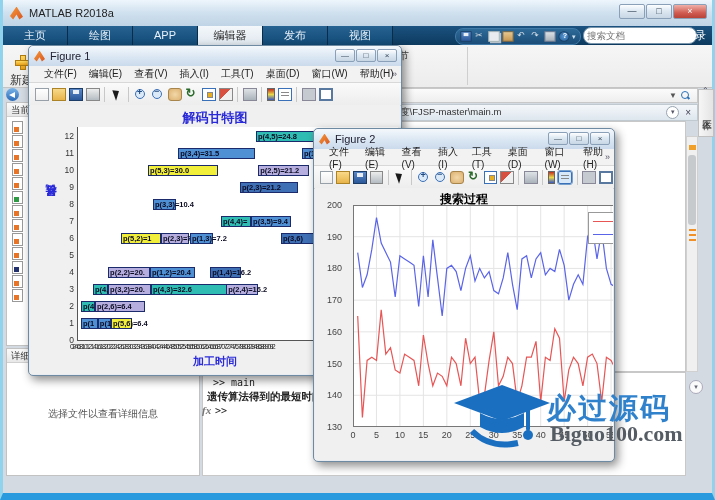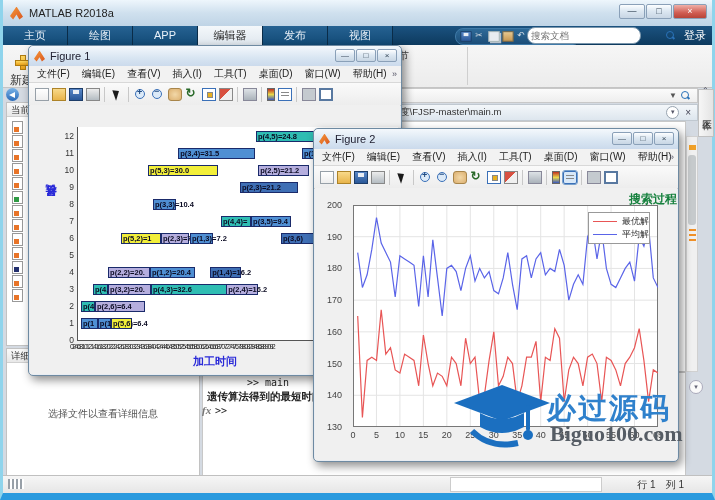--- a/index.html
+++ b/index.html
@@ -12,21 +12,21 @@
   .mlicon{width:13px;height:13px;margin:0 6px 0 7px;background:linear-gradient(135deg,#f59a3c,#d9541e);clip-path:polygon(50% 0,100% 78%,72% 100%,50% 62%,24% 100%,0 74%);}
   .wtitle{font-size:11px;color:#222;}
   .winbtns{position:absolute;right:5px;top:4px;display:flex;gap:1px;}
   .aerobtn{width:26px;height:15px;box-sizing:border-box;background:linear-gradient(#fdfeff,#dde8f2 45%,#c8d6e4);border:1px solid #8aa0b8;border-radius:2px;font-size:9px;line-height:12px;color:#345;text-align:center;}
   .aerobtn.close{background:linear-gradient(#f0b0a8,#d05c52 60%,#b84438);color:#fff;width:34px;}
   
   .tabrow{position:absolute;left:0;top:26px;right:0;height:19px;background:linear-gradient(#1b5280,#0d3a5e);display:flex;align-items:stretch;}
   .rtab{min-width:64px;text-align:center;font-size:11px;color:#e8f0f8;line-height:19px;border-right:1px solid #0a2c48;background:linear-gradient(#266292,#124a76);}
   .rtab.active{background:linear-gradient(#f4f8fb,#dfe7ee);color:#222;}
   .qbar{position:absolute;left:452px;top:2px;height:15px;display:flex;align-items:center;background:linear-gradient(#2e6a98,#1b4d78);border:1px solid #3f7aa8;border-radius:8px;padding:0 4px;gap:2px;}
-  .searchbox{position:absolute;left:524px;top:1px;width:112px;height:15px;background:#fff;border:1px solid #7a96ac;border-radius:8px;display:flex;align-items:center;}
+  .searchbox{position:absolute;left:580px;top:1px;width:112px;height:15px;background:#fff;border:1px solid #7a96ac;border-radius:8px;display:flex;align-items:center;}
   .searchbox input{border:0;outline:0;flex:1;font-size:9.5px;color:#666;padding:0 3px;background:transparent;font-family:"Liberation Sans",sans-serif;}
   .mag{width:9px;height:9px;position:relative;margin-right:3px;}
   .mag:before{content:"";position:absolute;left:0;top:0;width:6px;height:6px;border:1.5px solid #2a72b8;border-radius:50%;}
   .mag:after{content:"";position:absolute;left:6px;top:6px;width:3px;height:1.5px;background:#2a72b8;transform:rotate(45deg);}
   .signin{position:absolute;right:6px;top:0;font-size:11px;color:#fff;line-height:19px;}
   
   .toolstrip{position:absolute;left:0;top:45px;right:0;height:42px;background:linear-gradient(#f6f6f6,#ececec);border-bottom:1px solid #c4c4c4;}
   .ts-new{position:absolute;left:5px;top:8px;width:28px;text-align:center;font-size:12px;color:#333;}
   .plus{width:15px;height:15px;margin:2px auto;position:relative;}
   .plus:before,.plus:after{content:"";position:absolute;background:linear-gradient(#ffd860,#e8a018);border:1px solid #b07c10;}
@@ -53,21 +53,21 @@
   .filerow:nth-child(11) .fic:after{background:#23306e;}
   .detailmsg{position:absolute;left:0;right:0;top:58px;text-align:center;font-size:10px;color:#555;}
   
   .crumbbar{position:absolute;left:199px;top:88px;width:496px;height:15px;background:linear-gradient(#fbfbfb,#eeeeee);border:1px solid #c8c8c8;box-sizing:border-box;font-size:10px;color:#333;display:flex;align-items:center;padding:0 4px;gap:4px;}
   .crumb-dd{margin-left:auto;color:#555;font-size:8px;}
   .docbar{position:absolute;left:199px;top:104px;width:496px;height:17px;background:linear-gradient(#f4f7fa,#dde6ee);border:1px solid #c0c8d0;box-sizing:border-box;font-size:9.5px;color:#333;display:flex;align-items:center;padding:0 6px;gap:6px;}
   .circbtn{width:11px;height:11px;border:1px solid #98a4b0;border-radius:50%;font-size:7px;line-height:10px;text-align:center;color:#556;background:#fff;margin-left:auto;}
   .xbtn{font-size:10px;color:#445;}
   .editorarea{position:absolute;left:199px;top:121px;width:484px;height:251px;background:#fff;border:1px solid #c8c8c8;box-sizing:border-box;}
   .cmdwin{position:absolute;left:199px;top:372px;width:484px;height:104px;background:#fff;border:1px solid #c8c8c8;box-sizing:border-box;font-family:"DejaVu Sans Mono",monospace;font-size:10px;color:#222;}
-  .cmdline1{position:absolute;left:10px;top:4px;margin-left:34px;}
+  .cmdline1{position:absolute;left:10px;top:4px;}
   .cmdline2{position:absolute;left:4px;top:17px;font-family:"Liberation Sans",sans-serif;font-weight:bold;font-size:10.5px;white-space:nowrap;}
   .fx{position:absolute;left:-1px;top:31px;font-family:"Liberation Serif",serif;font-style:italic;font-weight:bold;color:#777;font-size:11px;}
   .cmdprompt{position:absolute;left:12px;top:32px;}
   .wstab{position:absolute;left:695px;top:89px;width:16px;height:48px;background:linear-gradient(90deg,#f6f6f6,#e4e4e4);border:1px solid #c0c0c0;box-sizing:border-box;writing-mode:vertical-rl;font-size:9.5px;color:#333;text-align:center;}
   .collapse-ic{position:absolute;left:699px;top:86px;font-size:8px;color:#445;}
   .scrollstrip{position:absolute;left:683px;top:136px;width:12px;height:236px;background:#f0f0f0;border:1px solid #d0d0d0;box-sizing:border-box;}
   .scrollmark{position:absolute;left:2px;width:7px;height:5px;background:#f0a028;}
   .scrollthumb{position:absolute;left:1px;top:18px;width:8px;height:70px;background:#c6cacc;border-radius:3px;}
   .amark{position:absolute;left:2px;width:7px;height:2px;background:#f09028;}
   .dropcirc{position:absolute;left:686px;top:380px;width:12px;height:12px;border:1px solid #aab;border-radius:50%;background:#fafafa;font-size:7px;line-height:11px;text-align:center;color:#667;}
@@ -76,21 +76,21 @@
   .gripicon{position:absolute;left:5px;top:3px;width:16px;height:10px;background:repeating-linear-gradient(90deg,#98a0a8 0 2px,#fff 2px 4px);}
   .rowcol{position:absolute;right:28px;top:2px;display:flex;gap:10px;}
   .statusfield{position:absolute;right:110px;top:1px;width:150px;height:13px;background:#fff;border:1px solid #ccc;}
   
   .figwin{position:absolute;background:#e9edf2;border:1px solid #6e8aa2;border-radius:5px;box-shadow:3px 4px 10px rgba(0,0,0,.45);box-sizing:border-box;}
   .figtitle{height:20px;display:flex;align-items:center;background:linear-gradient(#f4f8fc,#d8e5f2 60%,#cbdaec);border-radius:5px 5px 0 0;}
   .figico{width:11px;height:11px;margin:0 5px;background:linear-gradient(135deg,#f59a3c,#d9541e);clip-path:polygon(50% 0,100% 78%,72% 100%,50% 62%,24% 100%,0 74%);}
   .figtitle span{font-size:11px;color:#223;}
   .figbtns{position:absolute;right:4px;top:3px;display:flex;gap:1px;}
   .figbtn{width:20px;height:13px;box-sizing:border-box;background:linear-gradient(#fdfeff,#dde8f2 45%,#c8d6e4);border:1px solid #8aa0b8;border-radius:2px;font-size:8px;line-height:11px;color:#345;text-align:center;}
-  .menubar{height:16px;background:#f2f2f2;border-bottom:1px solid #d8d8d8;display:flex;align-items:center;padding-left:2px;position:relative;}
+  .menubar{height:16px;background:#f2f2f2;border-bottom:1px solid #d8d8d8;display:flex;align-items:center;padding-left:9px;position:relative;}
   .menuitem{font-size:10px;color:#222;padding:0 6px;}
   .menuovf{position:absolute;right:4px;font-size:9px;color:#556;}
   .figtools{height:22px;background:linear-gradient(#fafafa,#ededed);border-bottom:1px solid #d0d0d0;display:flex;align-items:center;padding-left:4px;}
   .figcanvas{position:absolute;left:1px;right:1px;bottom:1px;background:#f0f0f0;overflow:hidden;}
   
   .tbi{width:14px;height:13px;display:inline-block;position:relative;margin:0 1.5px;box-sizing:border-box;}
   .tsep{width:1px;height:15px;background:#c8c8c8;margin:0 3px;}
   .i-new{background:linear-gradient(#fff,#eee);border:1px solid #97a0a8;}
   .i-open{background:linear-gradient(#f8d98a,#e8b44a);border:1px solid #ad8328;}
   .i-save{background:linear-gradient(#5a88c8,#2a5898);border:1px solid #1c3c68;}
@@ -125,21 +125,21 @@
   
   .gtitle{position:absolute;width:100%;text-align:center;font-size:13px;font-weight:bold;color:#2a2ad8;}
   .gaxes{position:absolute;background:#fff;border-left:1px solid #555;border-bottom:1px solid #555;}
   .gyt{position:absolute;right:100%;padding-right:4px;font-size:8.5px;color:#333;width:18px;text-align:right;}
   .gxjumble{position:absolute;font-size:7px;letter-spacing:-1.6px;color:#222;white-space:nowrap;overflow:hidden;}
   .gxlabel{position:absolute;width:100%;text-align:center;font-size:11px;font-weight:bold;color:#2a2ad8;}
   .gylabel{position:absolute;writing-mode:vertical-rl;transform:rotate(180deg);font-size:11px;font-weight:bold;color:#2a2ad8;}
   .gbar{position:absolute;height:11px;box-sizing:border-box;border:1px solid #1a2a6a;}
   .gbarlab{position:absolute;left:1px;top:0;font-size:7.5px;font-weight:bold;color:#0a0a22;line-height:10px;white-space:nowrap;}
   
-  .ltitle{position:absolute;width:100%;text-align:right;font-size:12px;font-weight:bold;color:#15803d;}
+  .ltitle{position:absolute;width:100%;text-align:center;font-size:12px;font-weight:bold;color:#000000;}
   .laxes{position:absolute;background:#fff;}
   .lyt{position:absolute;right:100%;padding-right:4px;font-size:9px;color:#444;width:22px;text-align:left;}
   .lxt{position:absolute;top:100%;margin-top:3px;font-size:9px;color:#444;width:20px;margin-left:-10px;text-align:center;}
   .legend{position:absolute;background:#fff;border:1px solid #999;padding:2px 0 2px 4px;}
   .legrow{display:flex;align-items:center;height:13px;gap:5px;}
   .legline{width:24px;height:0;border-top:1.5px solid red;}
   .leglab{font-size:9px;color:#333;white-space:nowrap;}
   
   .wm{position:absolute;left:452px;top:383px;width:262px;height:76px;z-index:60;pointer-events:none;}
   .wm-cn{position:absolute;left:95px;top:6px;font-size:29px;font-weight:bold;color:#2f81cc;letter-spacing:2px;white-space:nowrap;}
@@ -279,28 +279,20 @@
 
     <div class="scrollstrip">
       <div class="scrollmark" style="top:8px;"></div>
       <div class="scrollthumb"></div>
       <div class="amark" style="top:92px;"></div>
       <div class="amark" style="top:97px;"></div>
       <div class="amark" style="top:102px;"></div>
     </div>
     <div class="dropcirc">▾</div>
 
-    <div class="statusbar">
-      <div class="gripicon"></div>
-      <div class="statusfield"></div>
-      <div class="rowcol">
-        <span><span>行</span>&nbsp;<span>1</span></span>
-        <span><span>列</span>&nbsp;<span>1</span></span>
-      </div>
-    </div>
   </div>
 
   <div class="figwin" id="fig1" style="left:28px;top:45px;width:374px;height:331px;z-index:10;">
     <div class="figtitle">
       <div class="figico"></div>
       <span>Figure 1</span>
       <div class="figbtns">
         <div class="figbtn">—</div>
         <div class="figbtn">□</div>
         <div class="figbtn">×</div>
@@ -334,20 +326,21 @@
         <div class="tsep"></div>
         <div class="tbi i-link"></div>
         <div class="tsep"></div>
         <div class="tbi i-cbar"></div>
         <div class="tbi i-legend"></div>
         <div class="tsep"></div>
         <div class="tbi i-dock"></div>
         <div class="tbi i-undock"></div>
       </div>
     <div class="figcanvas" id="gcanvas" style="top:59px;">
+      <div class="gtitle" style="top:4px;">解码甘特图</div>
       <div class="gylabel" style="left:14px;top:100px;">机器号</div>
       <div class="gaxes" id="gaxes" style="left:47px;top:22px;width:320px;height:213px;">
           <div class="gyt" style="top: 208px;">0</div>
           <div class="gyt" style="top: 191.028px;">1</div>
           <div class="gyt" style="top: 174.056px;">2</div>
           <div class="gyt" style="top: 157.084px;">3</div>
           <div class="gyt" style="top: 140.112px;">4</div>
           <div class="gyt" style="top: 123.139px;">5</div>
           <div class="gyt" style="top: 106.167px;">6</div>
           <div class="gyt" style="top: 89.1952px;">7</div>
@@ -433,21 +426,21 @@
           </div>
           <div class="gbar" style="left: 32.96px; width: 21.12px; top: 190.528px; background: rgb(242, 239, 58);">
             <span class="gbarlab">p(5,6)=6.4</span>
           </div>
         </div>
       <div class="gxjumble" id="gjumble" style="left:40px;top:238px;width:330px;">02468101214161820222426283032343638404244464850525456586062646668707274767880828486889092</div>
       <div class="gxlabel" style="top:249px;">加工时间</div>
     </div>
   </div>
 
-  <div class="figwin" id="fig2" style="left:313px;top:128px;width:366px;height:334px;z-index:20;">
+  <div class="figwin" id="fig2" style="left:313px;top:128px;width:302px;height:334px;z-index:20;">
     <div class="figtitle">
       <div class="figico"></div>
       <span>Figure 2</span>
       <div class="figbtns">
         <div class="figbtn">—</div>
         <div class="figbtn">□</div>
         <div class="figbtn">×</div>
       </div>
     </div>
     <div class="menubar">

